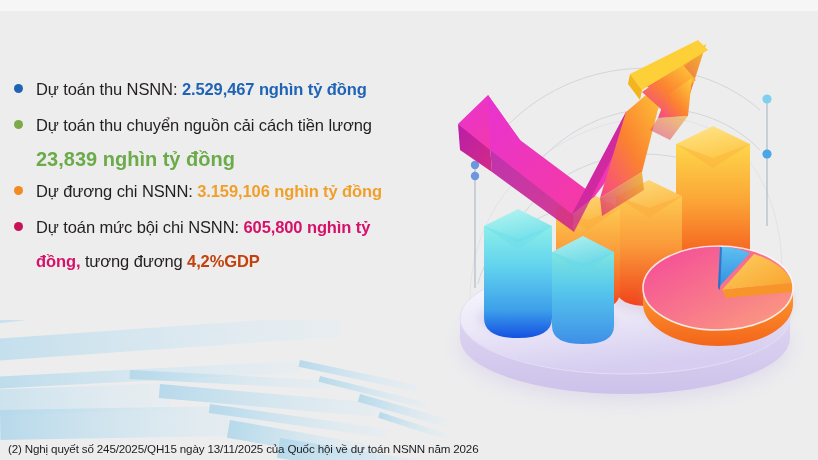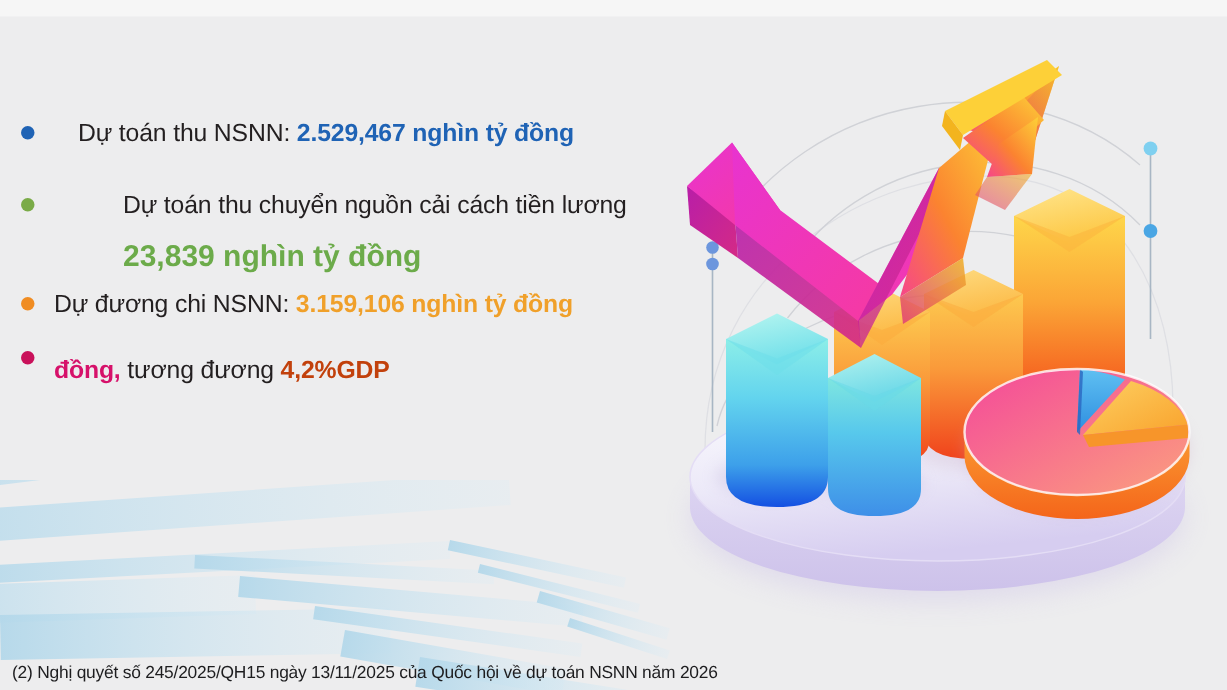--- a/index.html
+++ b/index.html
@@ -19,22 +19,22 @@
       overflow:hidden;pointer-events:none;}
   .stripes svg{display:block;}
 
   
   .bullets{position:absolute;left:10px;top:76px;width:440px;}
   .brow{display:flex;align-items:flex-start;margin-bottom:4px;}
   .dot{width:9px;height:9px;border-radius:50%;flex:0 0 auto;margin:8px 13px 0 4px;}
   .btext{font-size:16.5px;line-height:26px;color:#231f20;letter-spacing:-0.1px;}
   .btext .b{font-weight:bold;}
   .line2{margin:8px 0 0 26px;font-size:20px;font-weight:bold;line-height:26px;}
-  .r1{margin-bottom:22px;gap:16px;}
-  .r2{margin-bottom:6px;gap:46px;}
+  .r1{margin-bottom:10px;}
+  .r2{margin-bottom:6px;}
   .r3{margin-bottom:10px;}
 
   
   .footnote{position:absolute;left:8px;top:442px;font-size:11.6px;color:#1d1d1f;
      letter-spacing:-0.15px;white-space:nowrap;}
 
   
   .illus{position:absolute;left:430px;top:0;width:388px;height:420px;}
   .illus svg{display:block;}
 </style>
@@ -94,20 +94,24 @@
       <span class="dot" id="d2" style="background: rgb(240, 140, 34);"></span>
       <div class="btext">
         <span>Dự đương chi NSNN:</span>
         <span class="b" id="v2" style="color: rgb(240, 160, 42);">3.159,106 nghìn tỷ đồng</span>
       </div>
     </div>
 
     <div class="brow">
       <span class="dot" id="d3" style="background: rgb(201, 17, 90);"></span>
       <div>
+        <div class="btext">
+          <span>Dự toán mức bội chi NSNN:</span>
+          <span class="b" id="v3" style="color: rgb(214, 17, 106);">605,800 nghìn tỷ</span>
+        </div>
         <div class="btext" style="margin-top:8px">
           <span class="b" id="p1" style="color: rgb(214, 17, 106); text-align: right;">đồng,</span><span> tương đương </span><span class="b" id="p2" style="color: #c2410c;">4,2%GDP</span>
         </div>
       </div>
     </div>
 
   </div>
 
   <div class="footnote">(2) Nghị quyết số 245/2025/QH15 ngày 13/11/2025 của Quốc hội về dự toán NSNN năm 2026</div>
 

